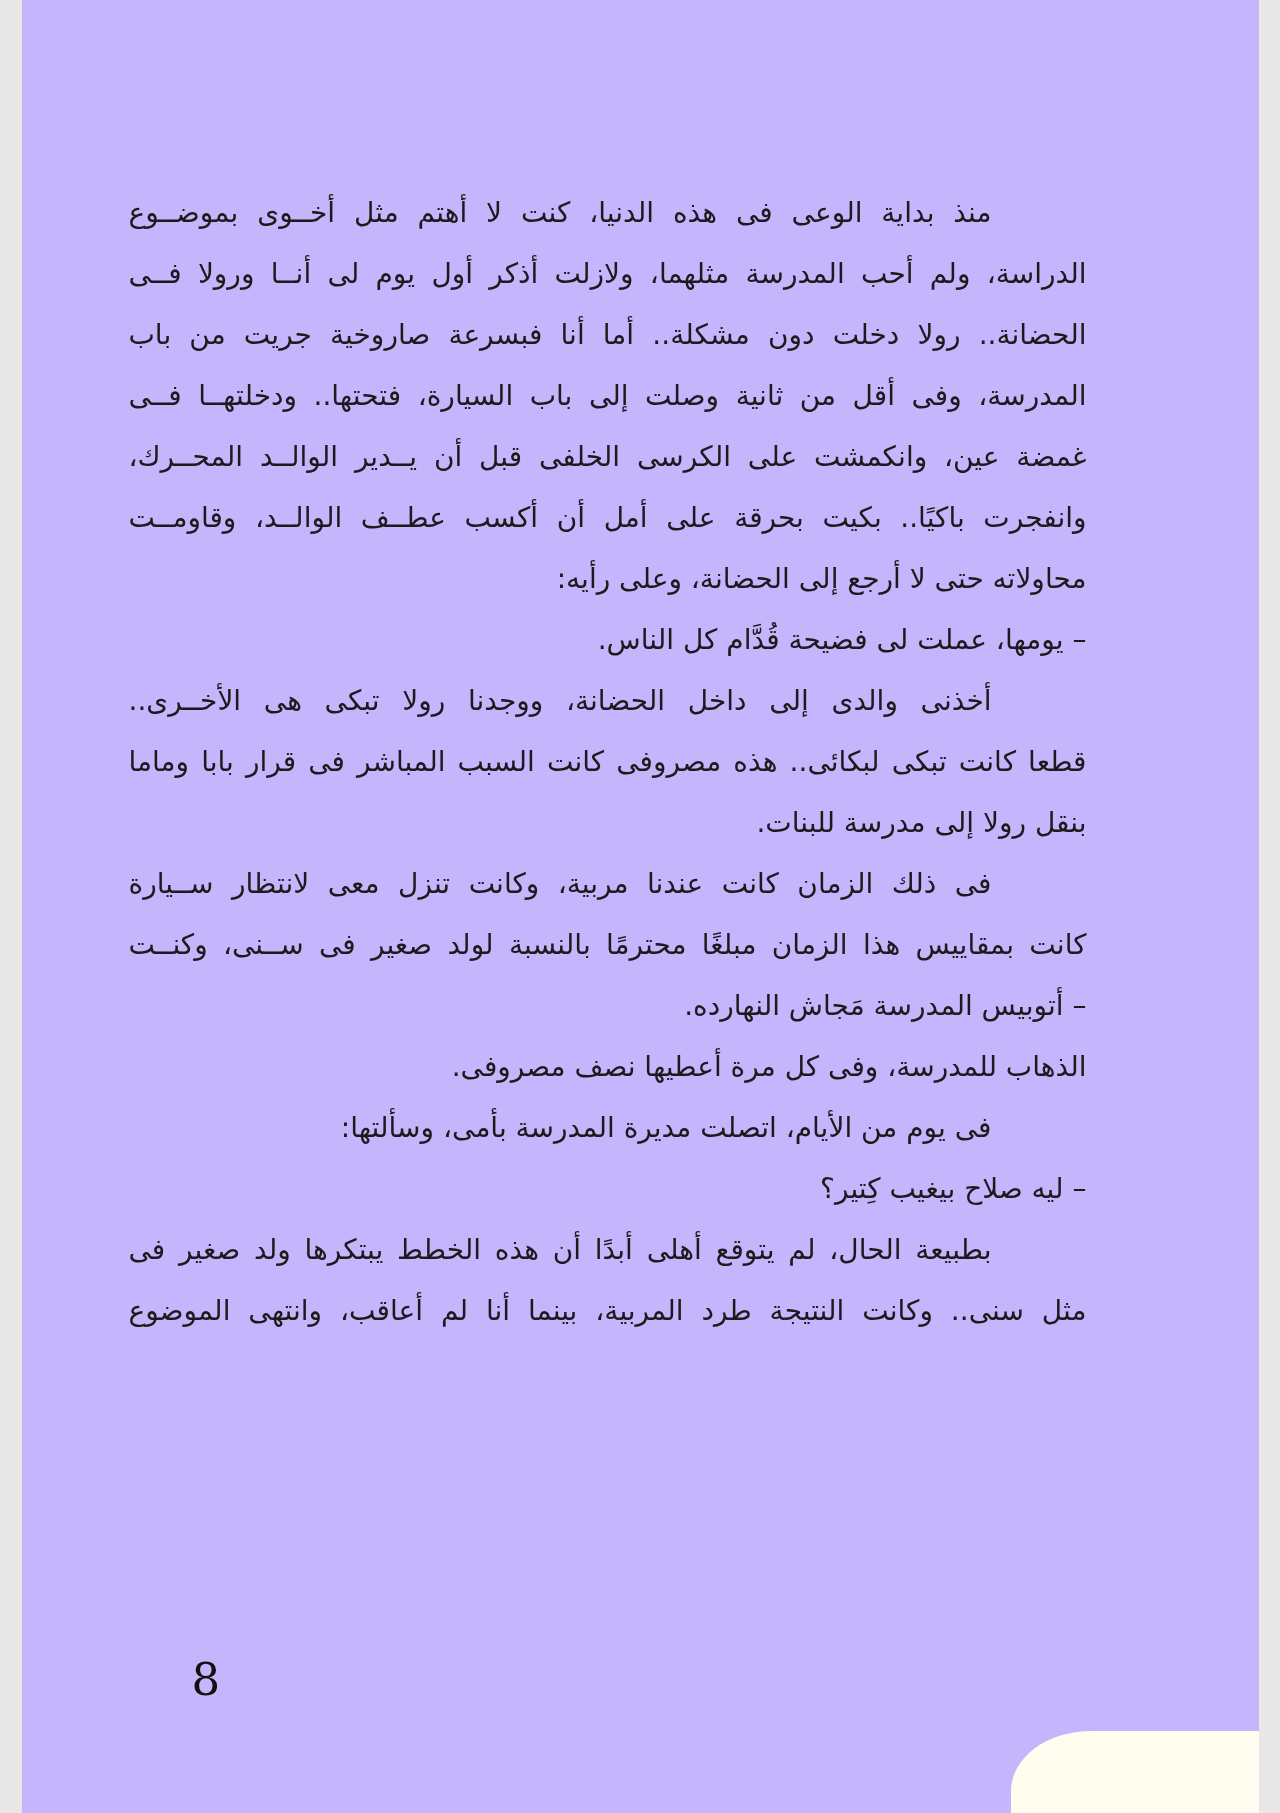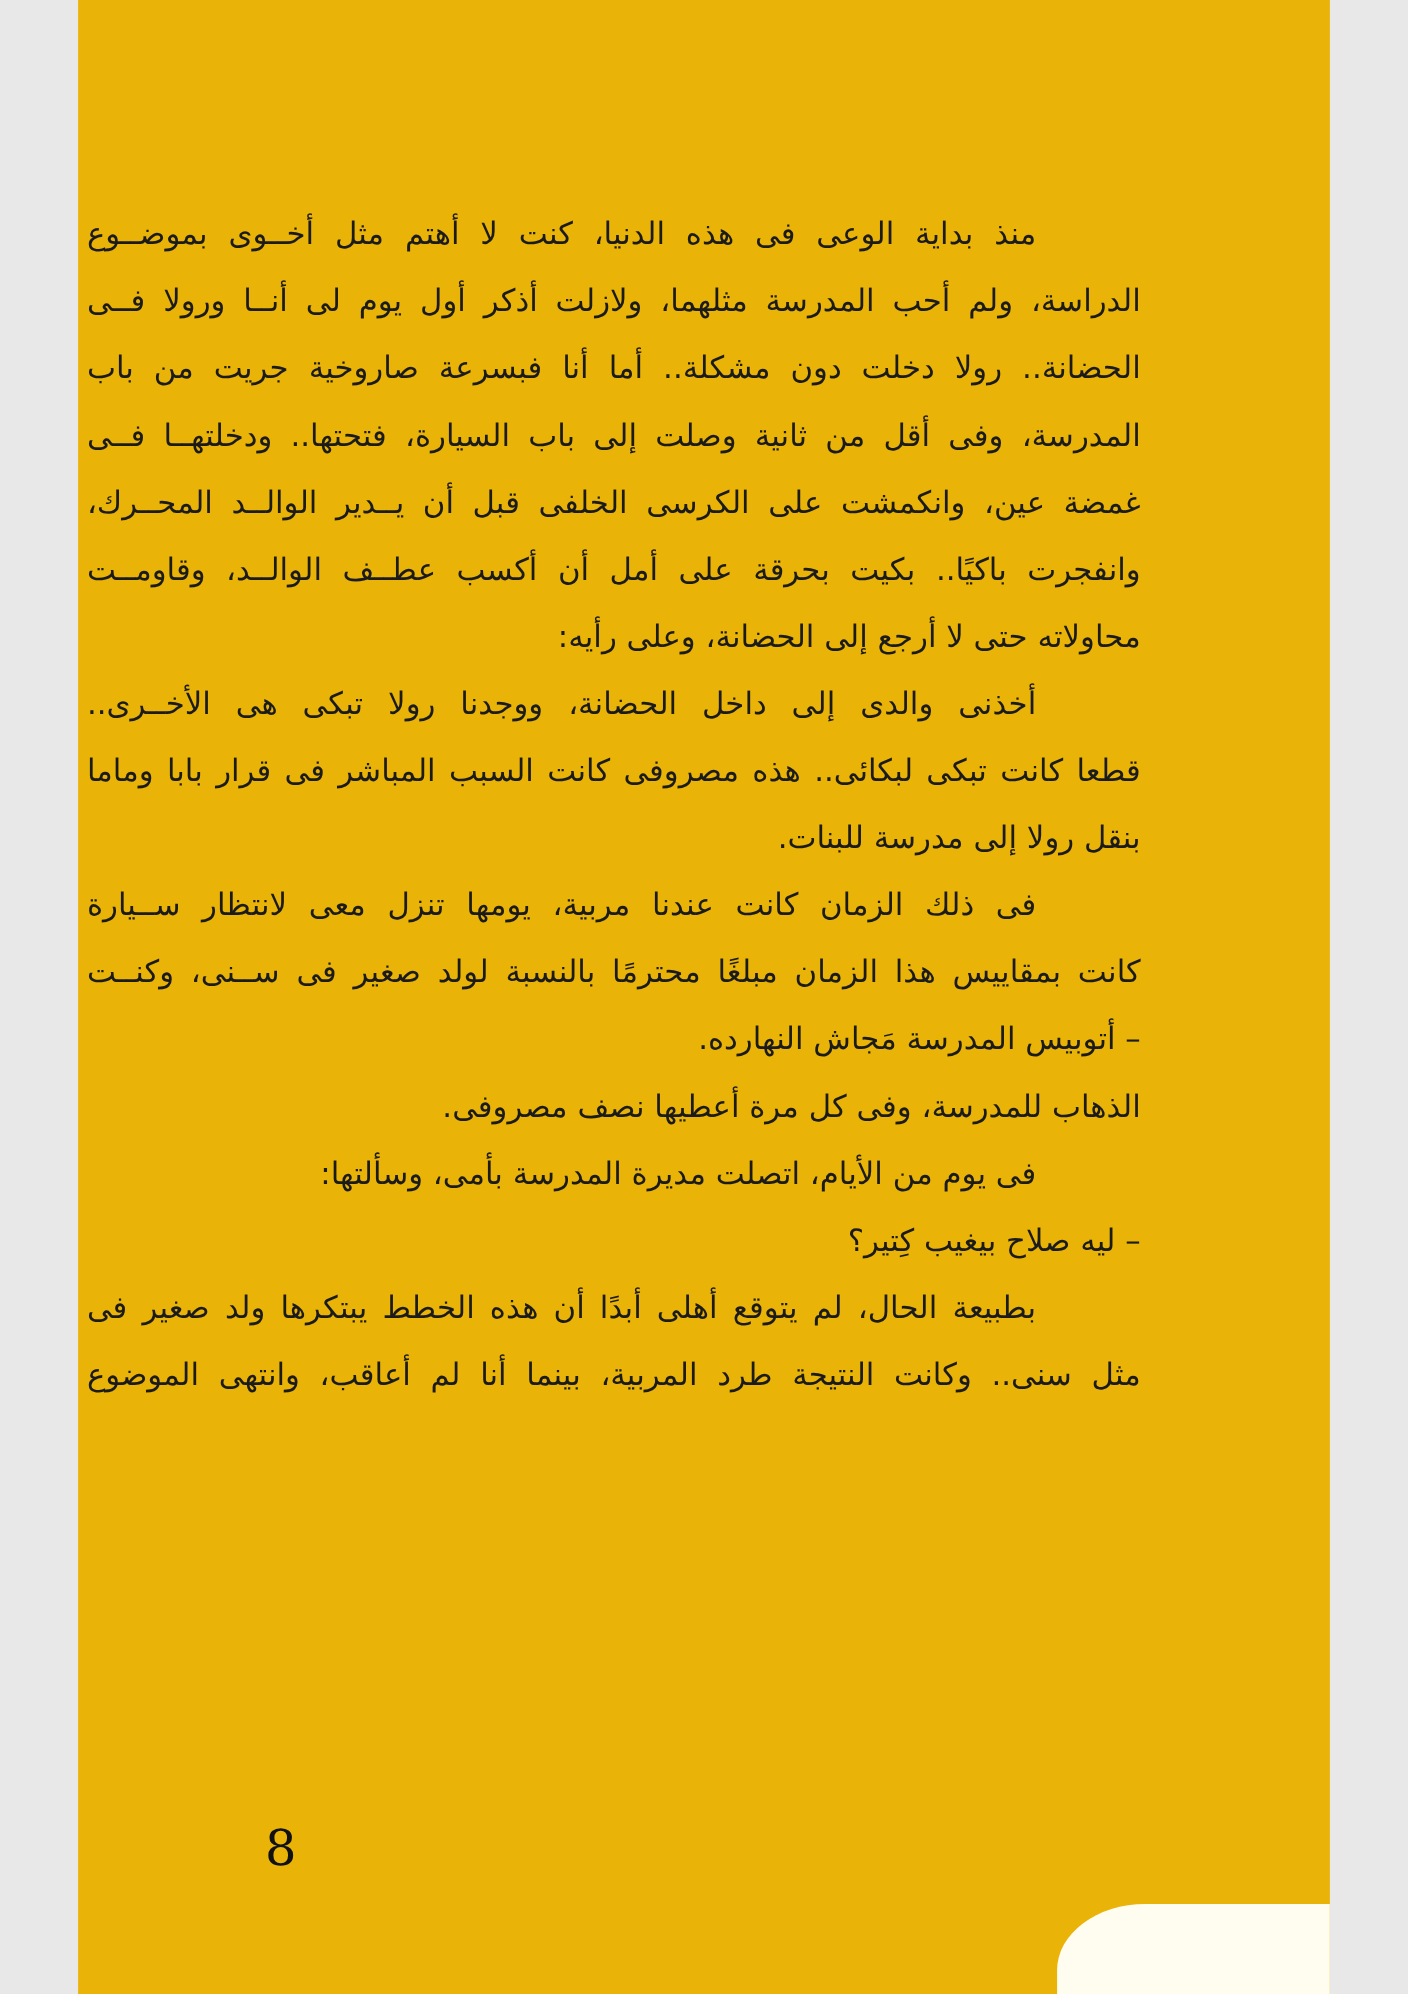--- a/index.html
+++ b/index.html
@@ -1,22 +1,22 @@
 <!DOCTYPE html>
 <html lang="ar" dir="rtl"><head>
 <meta charset="utf-8">
 <style>
   html, body { margin: 0; padding: 0; }
   body { background: #e8e8e8; }
   .page {
     position: relative;
-    width: 1138px;
+    width: 1237px;
     height: 1813px;
     margin: 0 auto;
-    background: #eab308;
+    background: #c4b5fd;
     overflow: hidden;
     font-family: "DejaVu Sans", sans-serif;
   }
   .text-block {
     position: absolute;
     top: 182px;
     right: 172px;
     width: 958px;
     direction: rtl;
     unicode-bidi: embed;
@@ -61,24 +61,25 @@
 <div class="page">
 
   <main class="text-block" id="text-block">
       <div class="line just indent">منذ بداية الوعى فى هذه الدنيا، كنت لا أهتم مثل أخــوى بموضــوع</div>
       <div class="line just">الدراسة، ولم أحب المدرسة مثلهما، ولازلت أذكر أول يوم لى أنــا ورولا فــى</div>
       <div class="line just">الحضانة.. رولا دخلت دون مشكلة.. أما أنا فبسرعة صاروخية جريت من باب</div>
       <div class="line just">المدرسة، وفى أقل من ثانية وصلت إلى باب السيارة، فتحتها.. ودخلتهــا فــى</div>
       <div class="line just">غمضة عين، وانكمشت على الكرسى الخلفى قبل أن يــدير الوالــد المحــرك،</div>
       <div class="line just">وانفجرت باكيًا.. بكيت بحرقة على أمل أن أكسب عطــف الوالــد، وقاومــت</div>
       <div class="line">محاولاته حتى لا أرجع إلى الحضانة، وعلى رأيه:</div>
+      <div class="line">– يومها، عملت لى فضيحة قُدَّام كل الناس.</div>
       <div class="line just indent">أخذنى والدى إلى داخل الحضانة، ووجدنا رولا تبكى هى الأخــرى..</div>
       <div class="line just">قطعا كانت تبكى لبكائى.. هذه مصروفى كانت السبب المباشر فى قرار بابا وماما</div>
       <div class="line">بنقل رولا إلى مدرسة للبنات.</div>
-      <div class="line just indent">فى ذلك الزمان كانت عندنا مربية، يومها تنزل معى لانتظار ســيارة</div>
+      <div class="line just indent">فى ذلك الزمان كانت عندنا مربية، وكانت تنزل معى لانتظار ســيارة</div>
       <div class="line just">كانت بمقاييس هذا الزمان مبلغًا محترمًا بالنسبة لولد صغير فى ســنى، وكنــت</div>
       <div class="line">– أتوبيس المدرسة مَجاش النهارده.</div>
       <div class="line">الذهاب للمدرسة، وفى كل مرة أعطيها نصف مصروفى.</div>
       <div class="line indent">فى يوم من الأيام، اتصلت مديرة المدرسة بأمى، وسألتها:</div>
       <div class="line">– ليه صلاح بيغيب كِتير؟</div>
       <div class="line just indent">بطبيعة الحال، لم يتوقع أهلى أبدًا أن هذه الخطط يبتكرها ولد صغير فى</div>
       <div class="line just">مثل سنى.. وكانت النتيجة طرد المربية، بينما أنا لم أعاقب، وانتهى الموضوع</div>
     </main>
 
   <div class="page-number">8</div>

